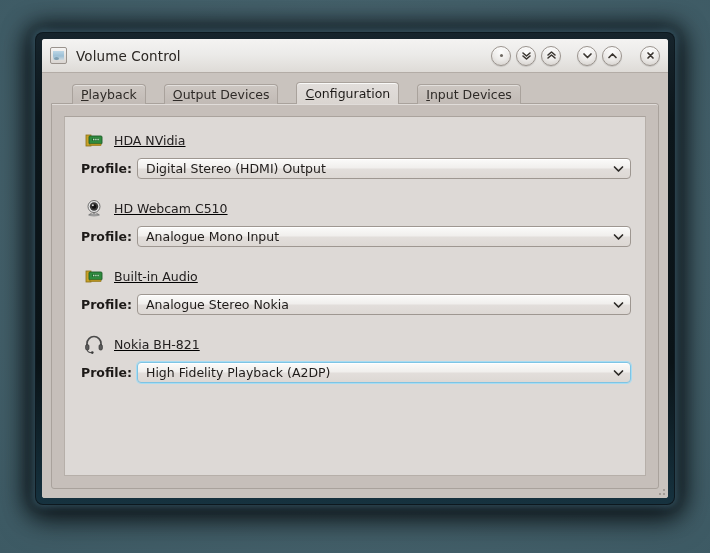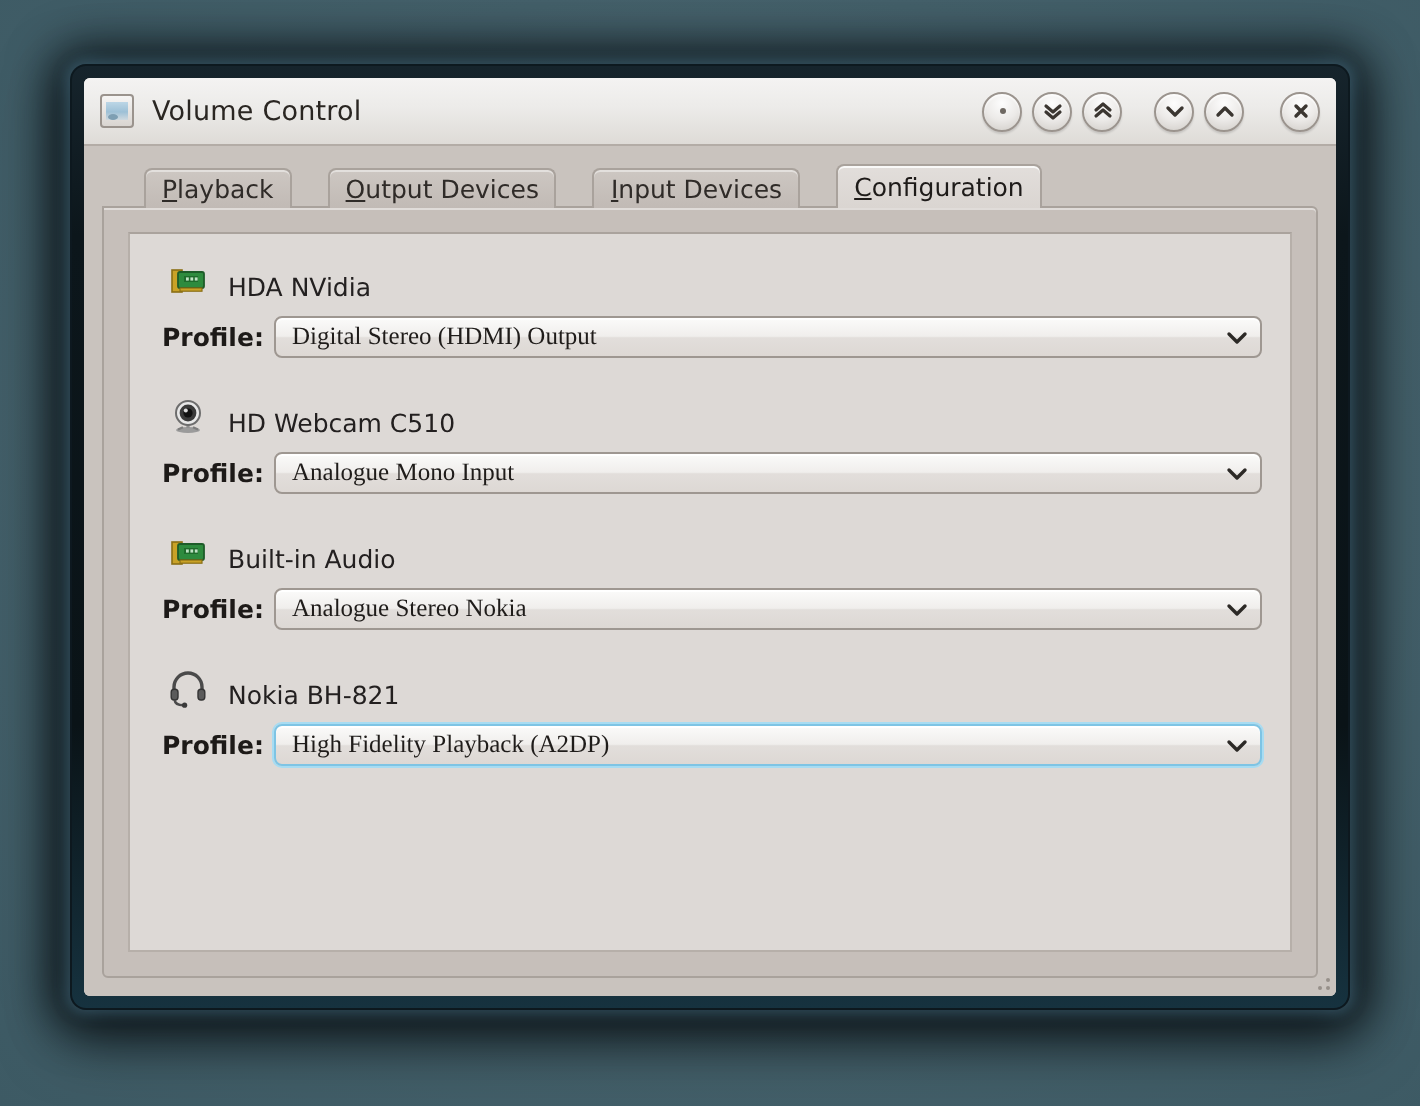--- a/index.html
+++ b/index.html
@@ -166,24 +166,25 @@
     border:1px solid #b6afa9;
     border-top-color:#aaa39d;
     overflow:hidden;
     min-height:0;
     padding:12px 14px 0 14px;
     box-sizing:border-box;
   }
 
   .device{ margin-bottom:18px; }
   .devhead{
-    display:flex; align-items:flex-end;
+    display:flex; align-items:center;
     height:22px;
     margin-bottom:7px;
     padding-left:4px;
+    text-decoration:underline;
   }
   .devicon{
     width:22px;height:22px;
     margin-right:9px;
     flex:0 0 22px;
     display:flex;align-items:center;justify-content:center;
   }
   .devname{
     font-size:12.5px;
     color:#232020;
@@ -203,21 +204,20 @@
     flex:1 1 auto;
     height:21px;
     border-radius:4px;
     background: linear-gradient(180deg,#fbfbfa 0%, #f0eeec 48%, #e2dedb 52%, #ddd8d4 100%);
     border:1px solid #9e9791;
     display:flex;align-items:center;
     padding:0 6px 0 8px;
     box-sizing:border-box;
     box-shadow: inset 0 1px 0 rgba(255,255,255,.9);
     position:relative;
-    font-family:Liberation Serif, serif;
   }
   .combo.focused{
     border-color:#7ec4e4;
     box-shadow: inset 0 1px 0 rgba(255,255,255,.9), 0 0 0 1px #a7dcf2;
   }
   .combotext{
     font-size:12.5px;
     color:#1f1c1a;
     white-space:nowrap;
     overflow:hidden;
@@ -291,22 +291,22 @@
           </div>
 
         </div>
       </div>
 
       <div id="body">
 
         <div id="tabstrip">
           <div class="tab"><u>P</u>layback</div>
           <div class="tab"><u>O</u>utput Devices</div>
+          <div class="tab active"><u>C</u>onfiguration</div>
           <div class="tab"><u>I</u>nput Devices</div>
-          <div class="tab active"><u>C</u>onfiguration</div>
         </div>
 
         <div id="tabpane">
           <div id="scrollarea">
 
             <div class="device">
               <div class="devhead">
                 <span class="devicon">
                   <svg width="22" height="22" viewBox="0 0 22 22">
                     <rect x="3" y="6" width="5" height="11" fill="#c9a227"></rect>

